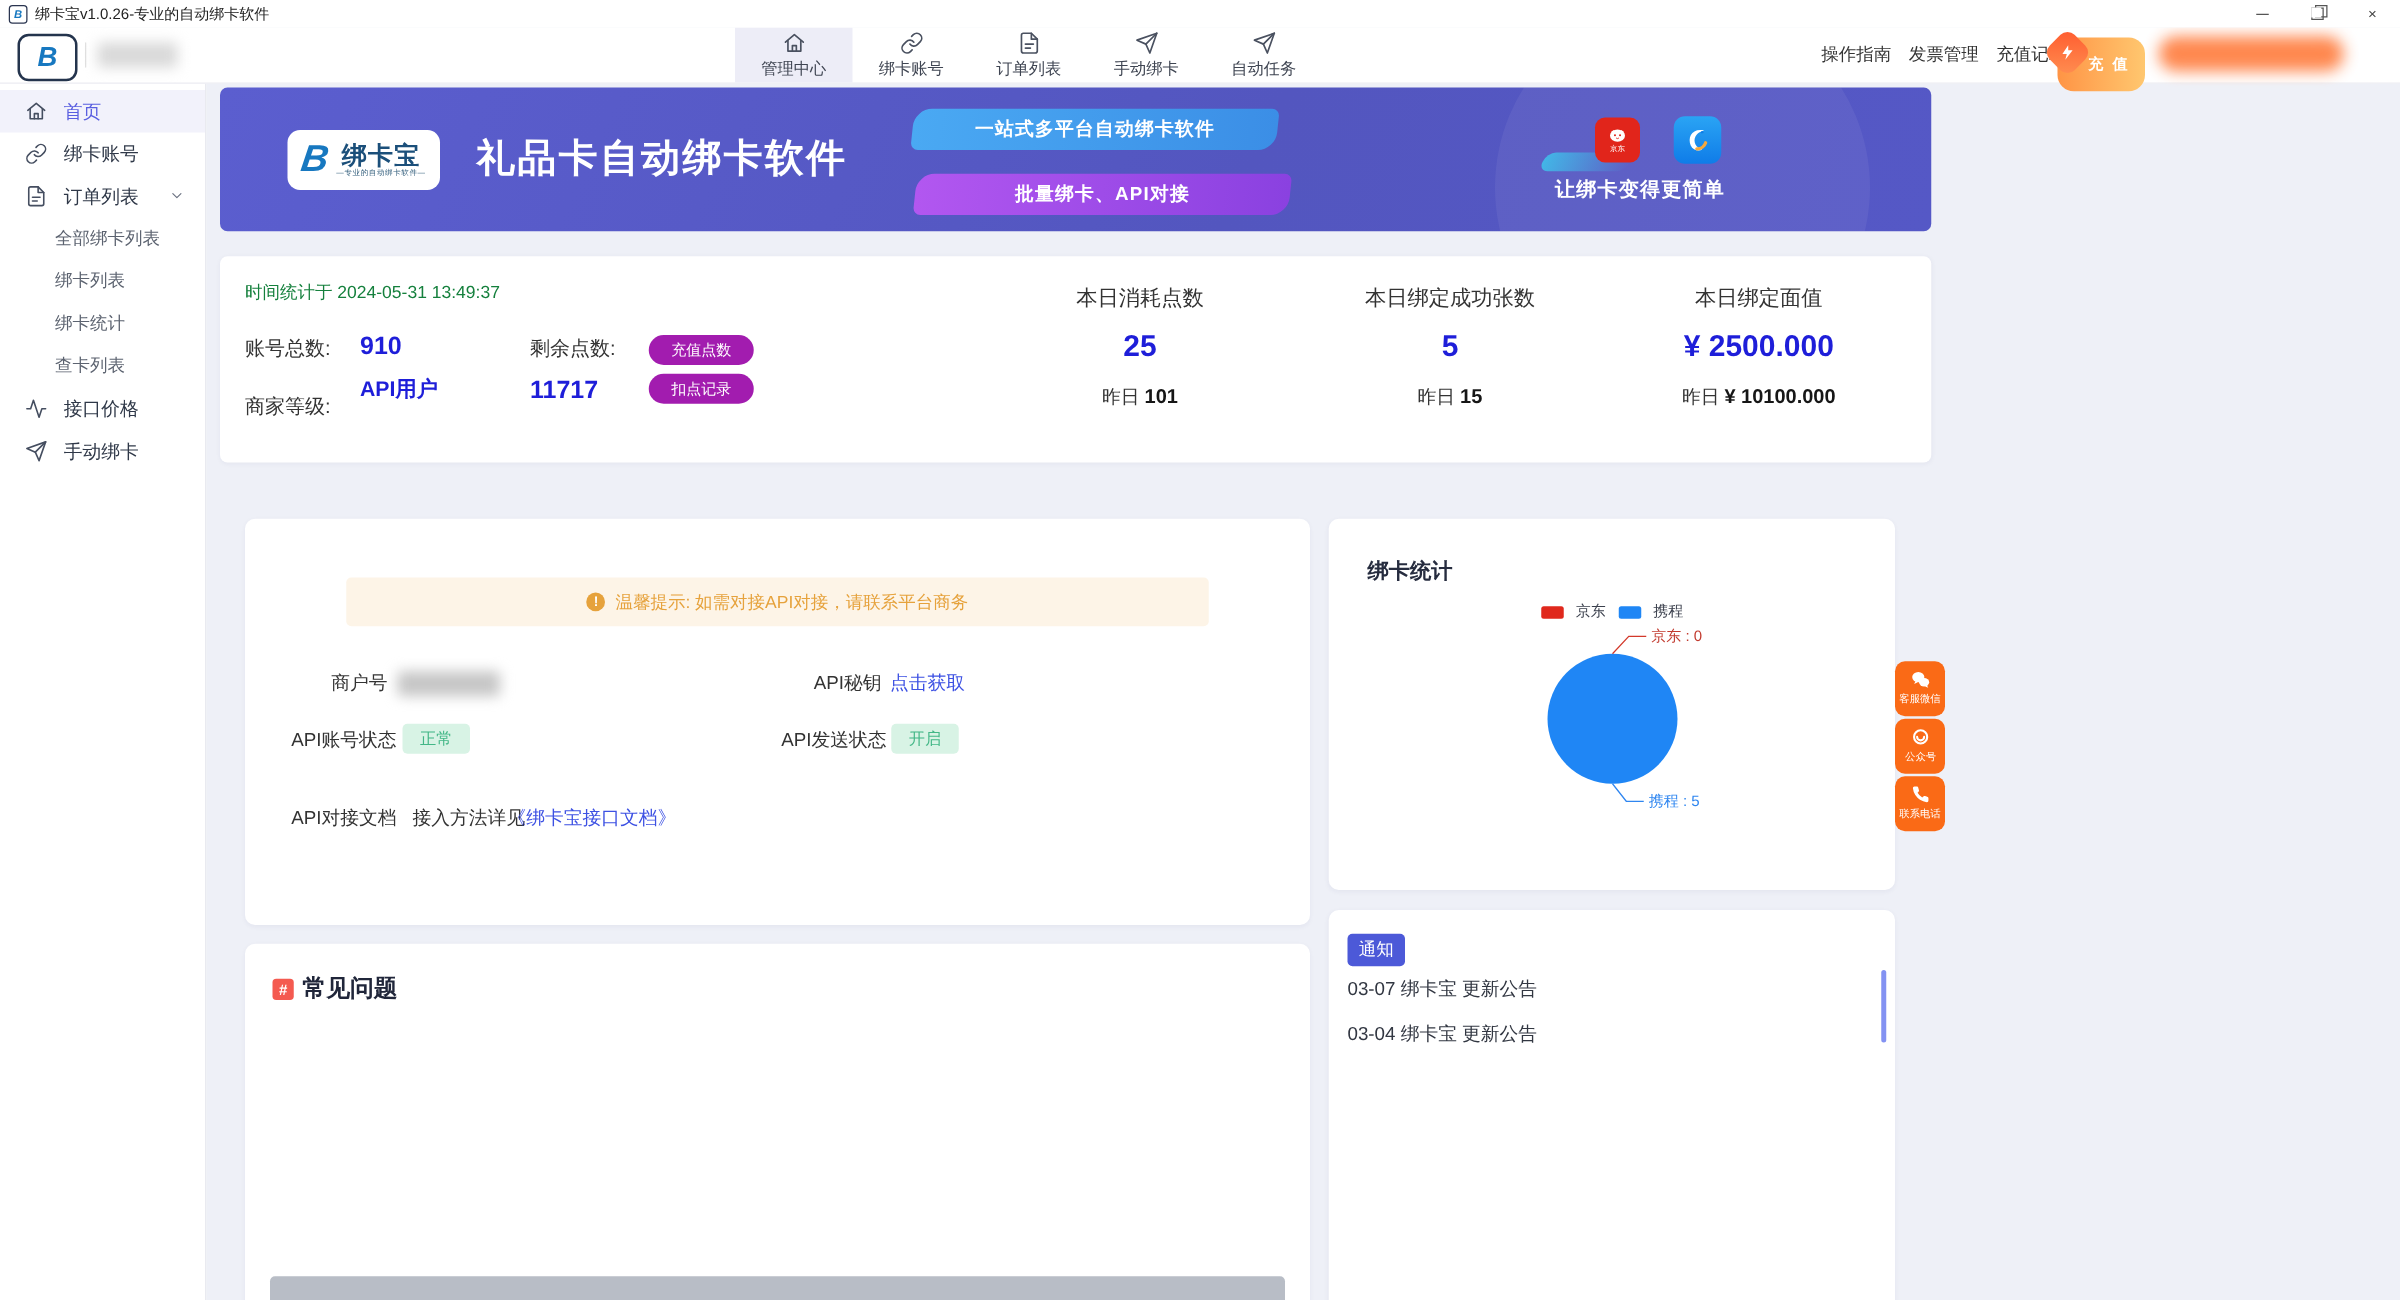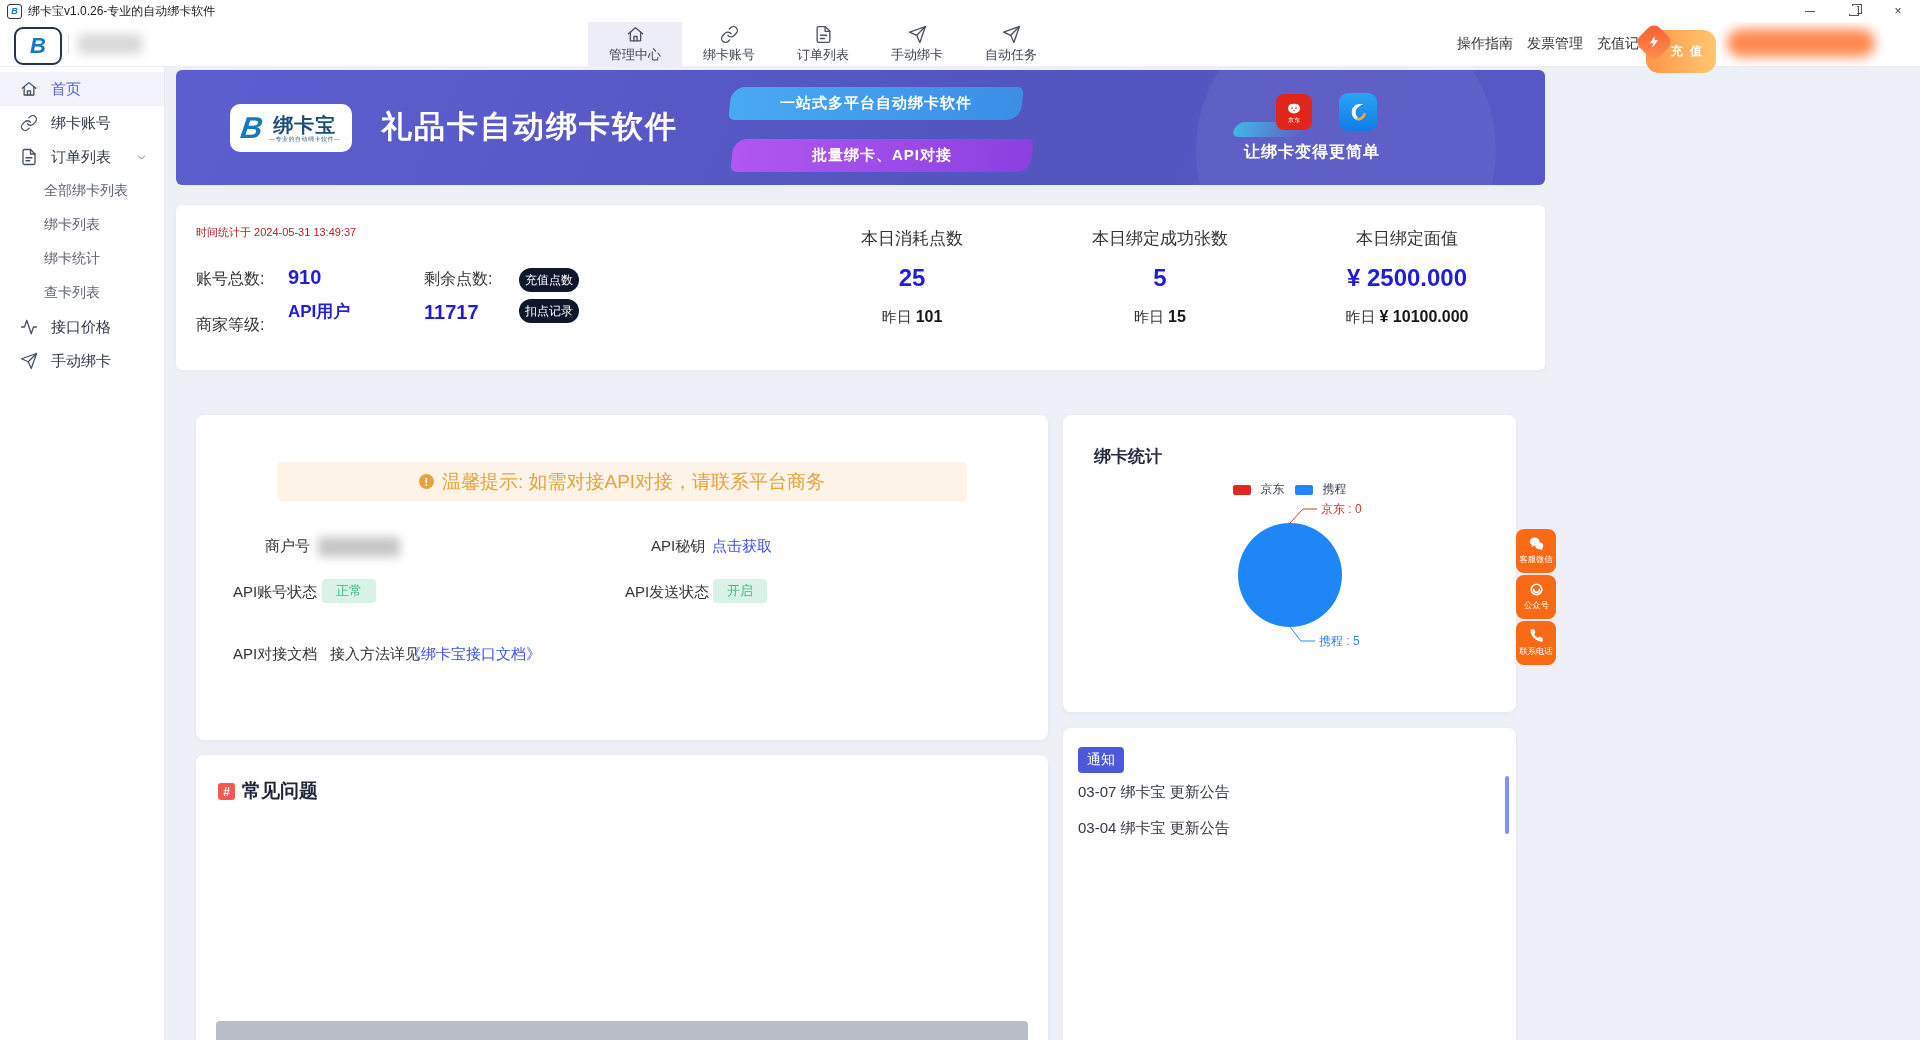--- a/index.html
+++ b/index.html
@@ -88,38 +88,38 @@
   .bn-jd{left:1100px;top:24px;width:36px;height:36px;background:#e1251b;flex-direction:column;}
   .bn-jd-label{font-size:6px;color:#fff;line-height:6px;margin-top:-2px;}
   .bn-ctrip{left:1163px;top:23px;width:38px;height:38px;border-radius:9px;
     background:linear-gradient(180deg,#2aa4f4,#0f7ce8);}
   .bn-slogan{position:absolute;left:1068px;top:72px;font-size:16px;font-weight:bold;color:#fff;
     letter-spacing:1px;}
 
   
   .card{background:#fff;box-shadow:0 1px 4px rgba(30,40,90,.05);}
   .stats{position:absolute;left:176px;top:205px;width:1369px;height:165px;border-radius:6px;}
-  .st-time{position:absolute;left:20px;top:20px;font-size:11px;color:#b91c1c;}
+  .st-time{position:absolute;left:20px;top:20px;font-size:14px;color:#15803d;}
   .st-label{font-size:16px;color:#333;}
   .st-blue{color:#1e1ed9;font-weight:bold;}
-  .st-btn{position:absolute;width:60px;height:24px;background:#0f172a;border-radius:12px;
+  .st-btn{position:absolute;width:84px;height:24px;background:#a21caf;border-radius:12px;
     color:#fff;font-size:12px;display:flex;align-items:center;justify-content:center;cursor:pointer;}
   .st-col{position:absolute;top:0;width:300px;text-align:center;}
   .st-col-label{font-size:17px;color:#333;margin-top:22px;}
   .st-col-value{font-size:24px;font-weight:bold;color:#1e1ed9;margin-top:14px;}
   .st-col-yest{font-size:15px;color:#333;margin-top:16px;}
   .st-col-yest b{font-size:16px;color:#161616;margin-left:4px;}
 
   
   .api-card{position:absolute;left:196px;top:415px;width:852px;height:325px;border-radius:8px;}
   .api-warn{position:absolute;left:81px;top:47px;width:690px;height:39px;background:#fdf4e7;
     border-radius:4px;display:flex;align-items:center;justify-content:center;gap:8px;}
   .warn-dot{width:15px;height:15px;border-radius:50%;background:#e6a23c;color:#fff;font-size:11px;
     font-weight:bold;display:flex;align-items:center;justify-content:center;}
-  .api-warn-text{font-size:19px;color:#e6a23c;}
+  .api-warn-text{font-size:14px;color:#e6a23c;}
   .api-label{position:absolute;font-size:15px;color:#333;}
   .api-link{position:absolute;font-size:15px;color:#3d51e3;cursor:pointer;}
   .api-blur{position:absolute;left:122px;top:122px;width:82px;height:20px;background:#c6c6c6;
     border-radius:3px;filter:blur(5px);}
   .pill{position:absolute;width:54px;height:24px;border-radius:4px;background:#d8f3e5;color:#43b787;
     font-size:13px;display:flex;align-items:center;justify-content:center;}
 
   
   .chart-card{position:absolute;left:1063px;top:415px;width:453px;height:297px;border-radius:8px;}
   .ch-title{position:absolute;left:31px;top:30px;font-size:17px;font-weight:bold;color:#262c3f;}

